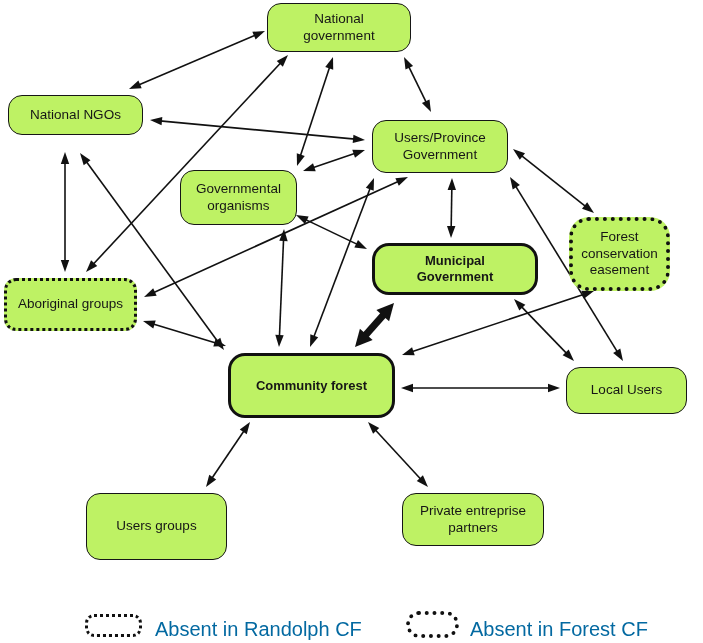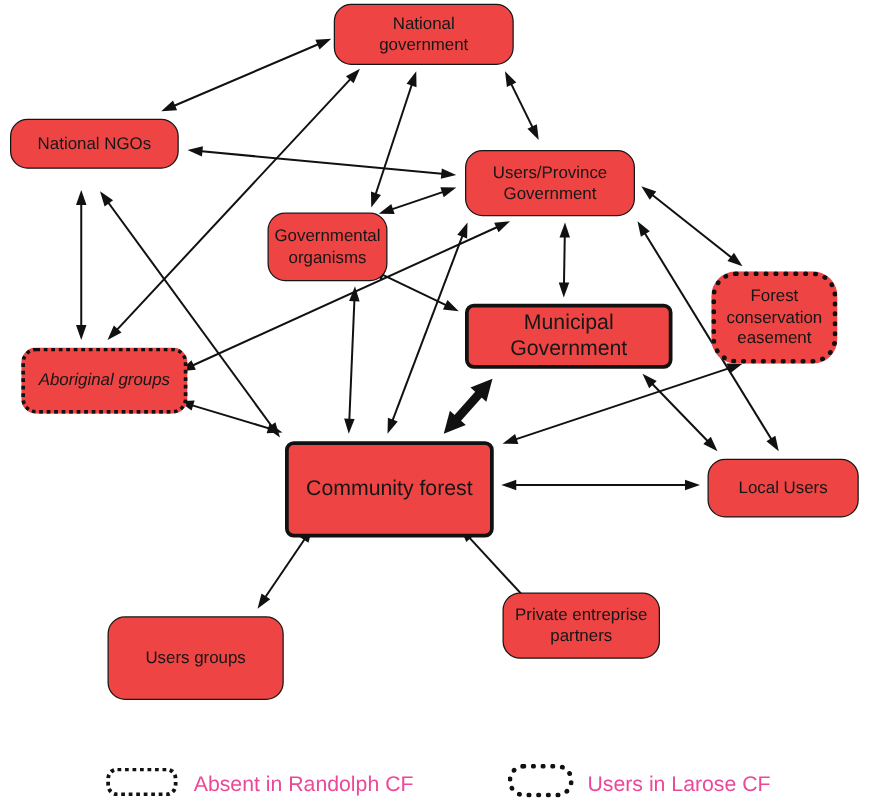--- a/index.html
+++ b/index.html
@@ -11,35 +11,35 @@
     overflow:hidden;
   }
   #edges{position:absolute;left:0;top:0;z-index:1;}
   #nodes{position:absolute;left:0;top:0;width:100%;height:100%;z-index:2;pointer-events:none;}
   .node{
     position:absolute;
     box-sizing:border-box;
     display:flex;align-items:center;justify-content:center;
     text-align:center;
     white-space:pre-line;
-    background:#ef4444;
+    background:#bef264;
     color:#161616;
     font-size:13.5px;line-height:1.22;
     padding:2px 4px;
   }
   .node.solid{border:1.7px solid #161616;border-radius:14px;}
-  .node.bold{border:3.6px solid #111111;border-radius:7px;font-weight:normal;font-size:17px;}
+  .node.bold{border:3.6px solid #111111;border-radius:17px;font-weight:bold;font-size:13px;}
   .node.dotted-dense{border:3px dotted #111111;border-radius:12px;}
   .node.dotted-sparse{border:4px dotted #111111;border-radius:20px;}
   .legend-swatch{position:absolute;box-sizing:border-box;background:#fff;z-index:2;}
   .legend-swatch.dotted-dense{border:3px dotted #111;border-radius:9px;}
   .legend-swatch.dotted-sparse{border:4px dotted #111;border-radius:13px;}
   .legend-label{
     position:absolute;z-index:2;
-    font-size:17px;color:#ec4899;
+    font-size:20px;color:#0369a1;
     font-family:"Liberation Sans", sans-serif;
   }
 </style>
 </head>
 <body>
 
 <div class="fig">
   <svg id="edges" width="703" height="643" viewBox="0 0 703 643">
       <g>
         <line x1="258.3771285419769" y1="33.82445988650984" x2="135.62287145802307" y2="86.17554011349016" stroke="#111111" stroke-width="1.6"></line>
@@ -151,33 +151,33 @@
         <polygon points="428,487 416.77446429976777,481.031135095949 422.9468132346387,475.33358223299126" fill="#111111"></polygon>
         <polygon points="368,422 373.0531867653613,433.66641776700874 379.22553570023223,427.968864904051" fill="#111111"></polygon>
       </g>
     </svg>
   <div id="nodes">
       <div class="node solid" style="left: 267px; top: 3px; width: 144px; height: 49px;">National
 government</div>
       <div class="node solid" style="left: 8px; top: 95px; width: 135px; height: 40px;">National NGOs</div>
       <div class="node solid" style="left: 372px; top: 120px; width: 136px; height: 53px;">Users/Province
 Government</div>
-      <div class="node solid" style="left: 180px; top: 170px; width: 96px; height: 55px; margin-left: 34px;">Governmental
+      <div class="node solid" style="left: 180px; top: 170px; width: 117px; height: 55px;">Governmental
 organisms</div>
       <div class="node bold" style="left: 372px; top: 243px; width: 166px; height: 52px;">Municipal
 Government</div>
       <div class="node dotted-sparse" style="left: 569px; top: 217px; width: 101px; height: 74px;">Forest
 conservation
 easement</div>
-      <div class="node dotted-dense" style="left: 17px; top: 278px; width: 133px; height: 53px; font-style: italic;">Aboriginal groups</div>
-      <div class="node bold" style="left: 228px; top: 353px; width: 167px; height: 77px;">Community forest</div>
+      <div class="node dotted-dense" style="left: 4px; top: 278px; width: 133px; height: 53px;">Aboriginal groups</div>
+      <div class="node bold" style="left: 228px; top: 353px; width: 167px; height: 65px;">Community forest</div>
       <div class="node solid" style="left: 566px; top: 367px; width: 121px; height: 47px;">Local Users</div>
       <div class="node solid" style="left: 86px; top: 493px; width: 141px; height: 67px;">Users groups</div>
-      <div class="node solid" style="left: 402px; top: 474px; width: 126px; height: 53px;">Private entreprise
+      <div class="node solid" style="left: 402px; top: 493px; width: 142px; height: 53px;">Private entreprise
 partners</div>
     </div>
 
   <div class="legend-swatch dotted-dense" style="left:85px;top:614px;width:57px;height:23px;"></div>
   <div class="legend-label" style="left:155px;top:618px;">Absent in Randolph CF</div>
 
   <div class="legend-swatch dotted-sparse" style="left:406px;top:611px;width:53px;height:27px;"></div>
-  <div class="legend-label" style="left:470px;top:618px;">Users in Larose CF</div>
+  <div class="legend-label" style="left:470px;top:618px;">Absent in Forest CF</div>
 </div>
 
 </body></html>

